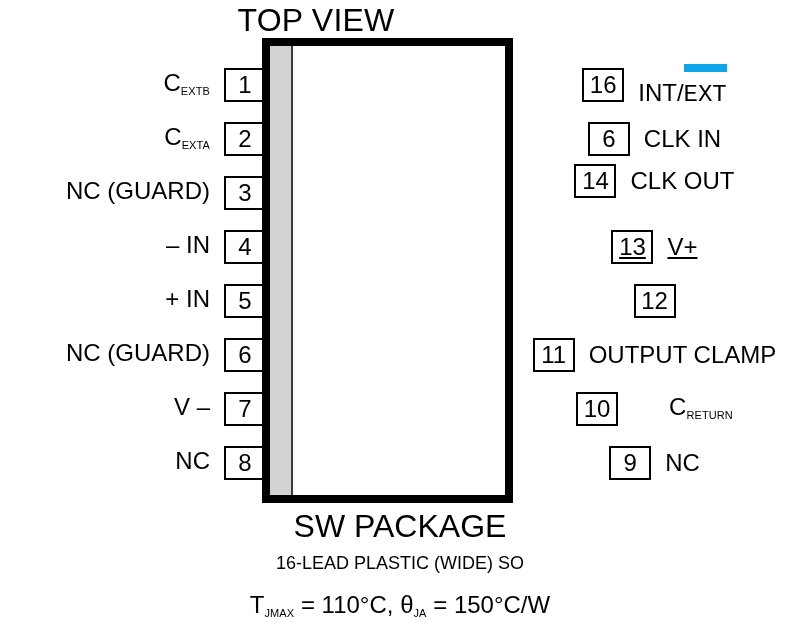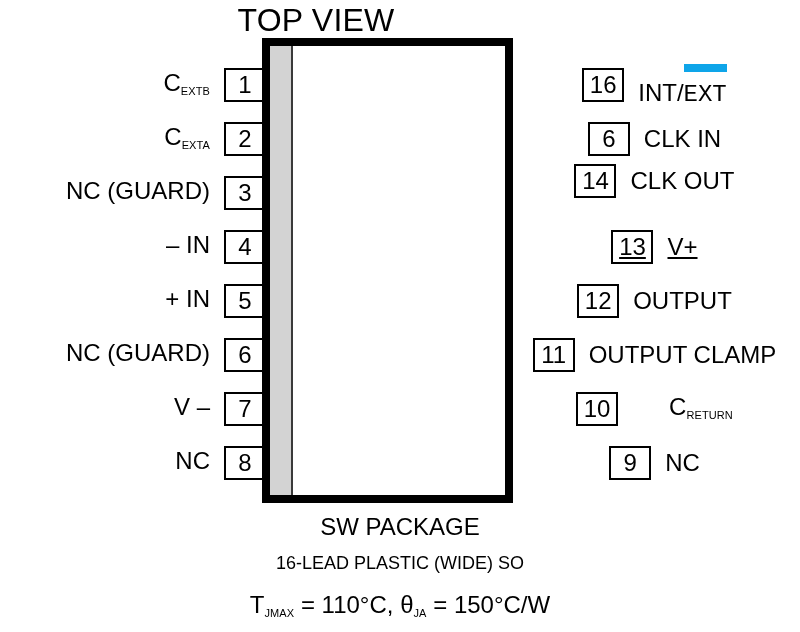--- a/index.html
+++ b/index.html
@@ -118,21 +118,21 @@
   }
 
   
   .caption {
     position: absolute;
     left: 0;
     width: 800px;
     text-align: center;
     white-space: nowrap;
   }
-  .cap1 { top: 512px; font-size: 24px; line-height: 29px; }
+  .cap1 { top: 512px; font-size: 32px; line-height: 29px; }
   .cap2 { top: 549px; font-size: 18px; line-height: 29px; }
   .cap3 { top: 590px; font-size: 24px; line-height: 29px; }
 </style>
 </head>
 <body>
 
 <div id="stage">
 
   <div class="top-view-title">TOP VIEW</div>
 
@@ -183,21 +183,20 @@
   <div class="pin-row right" style="top:164px;">
     <span class="pin-box">14</span>
     <span class="pin-label">CLK OUT</span>
   </div>
   <div class="pin-row right" style="top:230px;text-decoration:underline;">
     <span class="pin-box">13</span>
     <span class="pin-label">V+</span>
   </div>
   <div class="pin-row right" style="top:284px;">
     <span class="pin-box">12</span>
-    <span class="pin-label">OUTPUT</span>
   </div>
   <div class="pin-row right" style="top:338px;">
     <span class="pin-box">11</span>
     <span class="pin-label">OUTPUT CLAMP</span>
   </div>
   <div class="pin-row right" style="top:392px;gap:37px;">
     <span class="pin-box">10</span>
     <span class="pin-label"><span>C</span><span class="sub">RETURN</span></span>
   </div>
   <div class="pin-row right" style="top:446px;">

